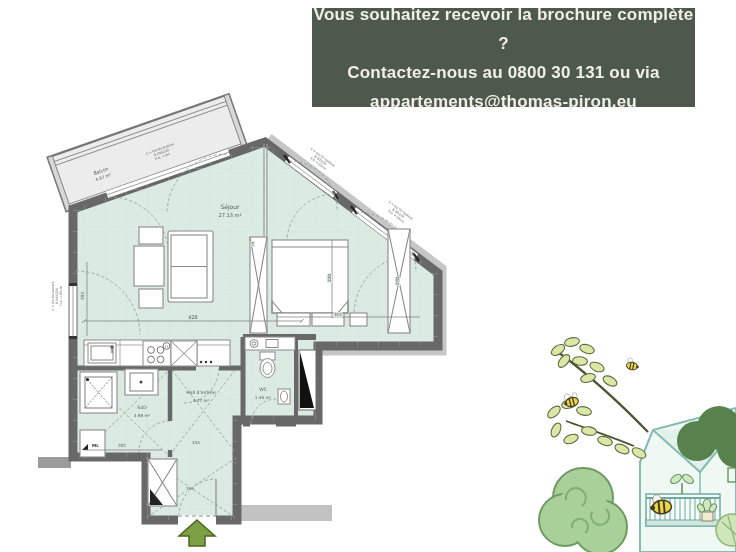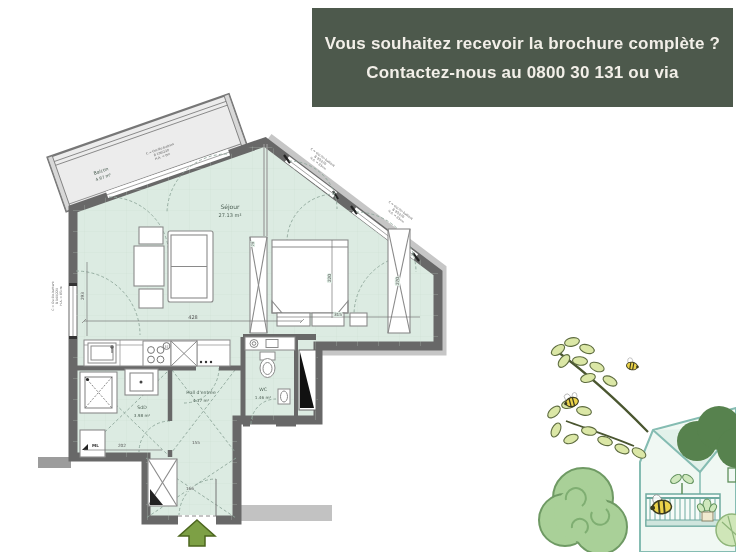--- a/index.html
+++ b/index.html
@@ -1,18 +1,18 @@
 <!DOCTYPE html>
 <html><head>
 <meta charset="utf-8">
 <style>
   html,body{margin:0;padding:0;background:#fff;}
   .page{position:relative;width:736px;height:552px;background:#ffffff;overflow:hidden;
         font-family:"Liberation Sans",sans-serif;}
-  .banner{position:absolute;left:312px;top:8px;width:421px;height:99px;background:#4d594c;
+  .banner{position:absolute;left:312px;top:8px;width:383px;height:99px;background:#4d594c;
           display:flex;flex-direction:column;justify-content:center;align-items:center;text-align:center;}
   .banner div{color:#f2efe8;font-weight:bold;font-size:17px;line-height:29px;letter-spacing:.2px;
           font-family:"Liberation Sans",sans-serif;}
   svg{position:absolute;left:0;top:0;}
   svg text{font-family:"DejaVu Sans",sans-serif;}
   .room-name{font-size:6px;fill:#4f6257;}
   .room-area{font-size:5px;fill:#4f6257;}
   .room-name-sm{font-size:4.6px;fill:#4f6257;}
   .room-area-sm{font-size:4.2px;fill:#4f6257;}
   .dim{font-size:4.3px;fill:#555;}
@@ -364,15 +364,16 @@
     <g>
       <circle cx="732" cy="530" r="16" fill="#cfe6b8" stroke="#8fb57a" stroke-width="1.5"></circle>
       <path d="M 722,522 L 742,540 M 728,516 L 736,546" stroke="#8fb57a" stroke-width="1.2" fill="none"></path>
     </g>
   </g>
 </svg>
 
 <div class="banner">
   <div>Vous souhaitez recevoir la brochure complète ?</div>
   <div>Contactez-nous au 0800 30 131 ou via</div>
+  <div>appartements@thomas-piron.eu</div>
 </div>
 
 </div>
 
 </body></html>

